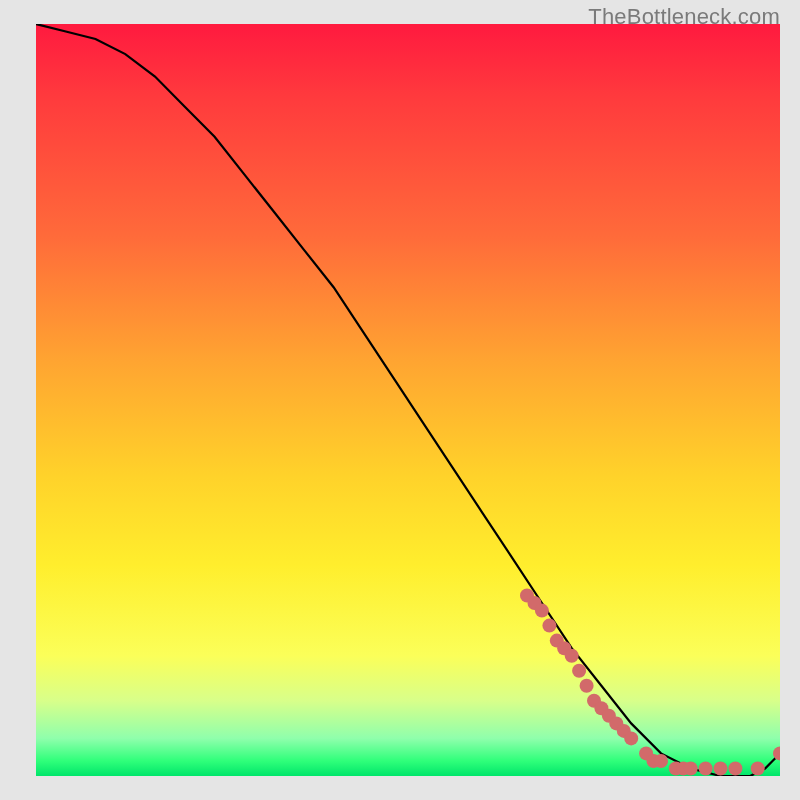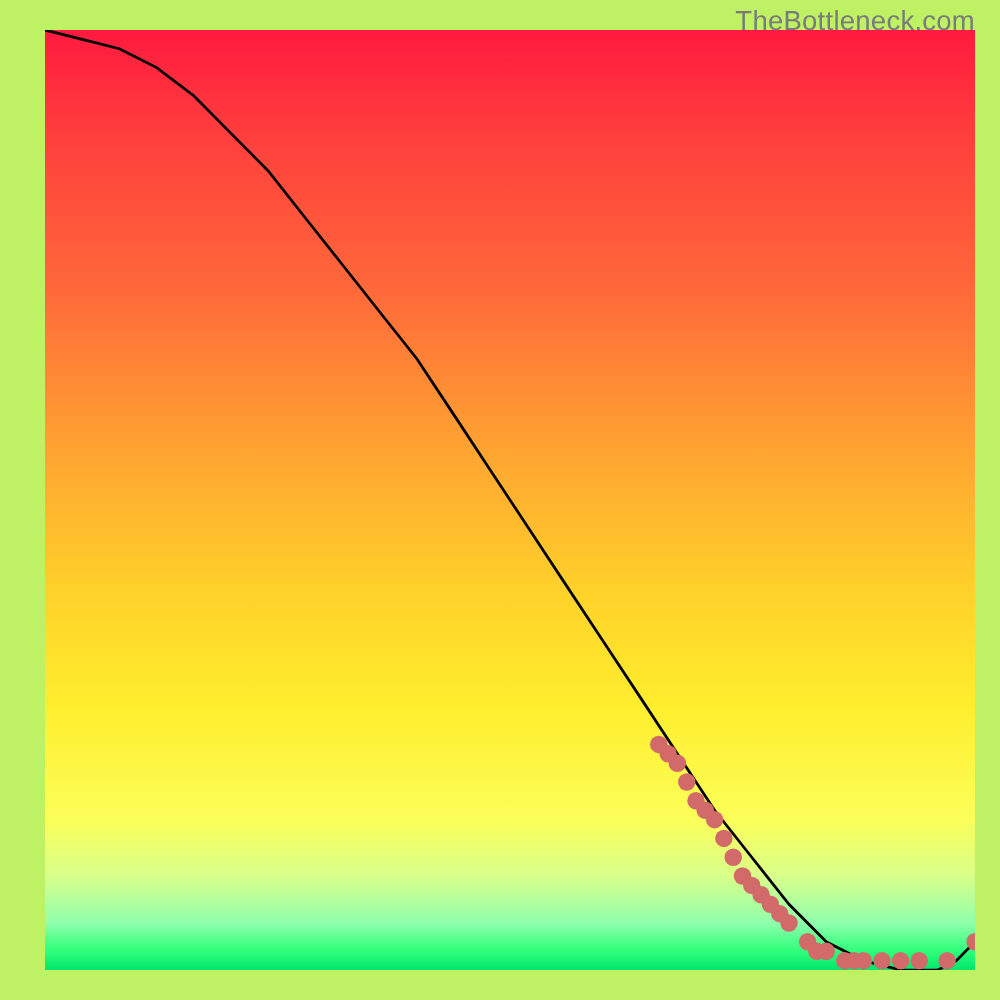--- a/index.html
+++ b/index.html
@@ -7,21 +7,21 @@
     padding: 0;
     width: 800px;
     height: 800px;
     background: #000;
     overflow: hidden;
   }
   .stage {
     position: relative;
     width: 800px;
     height: 800px;
-    background: #bef264;
+    background: #e5e5e5;
   }
   .plot {
     position: absolute;
     left: 36px;
     top: 24px;
     width: 744px;
     height: 752px;
     
     background: linear-gradient(
       to bottom,

